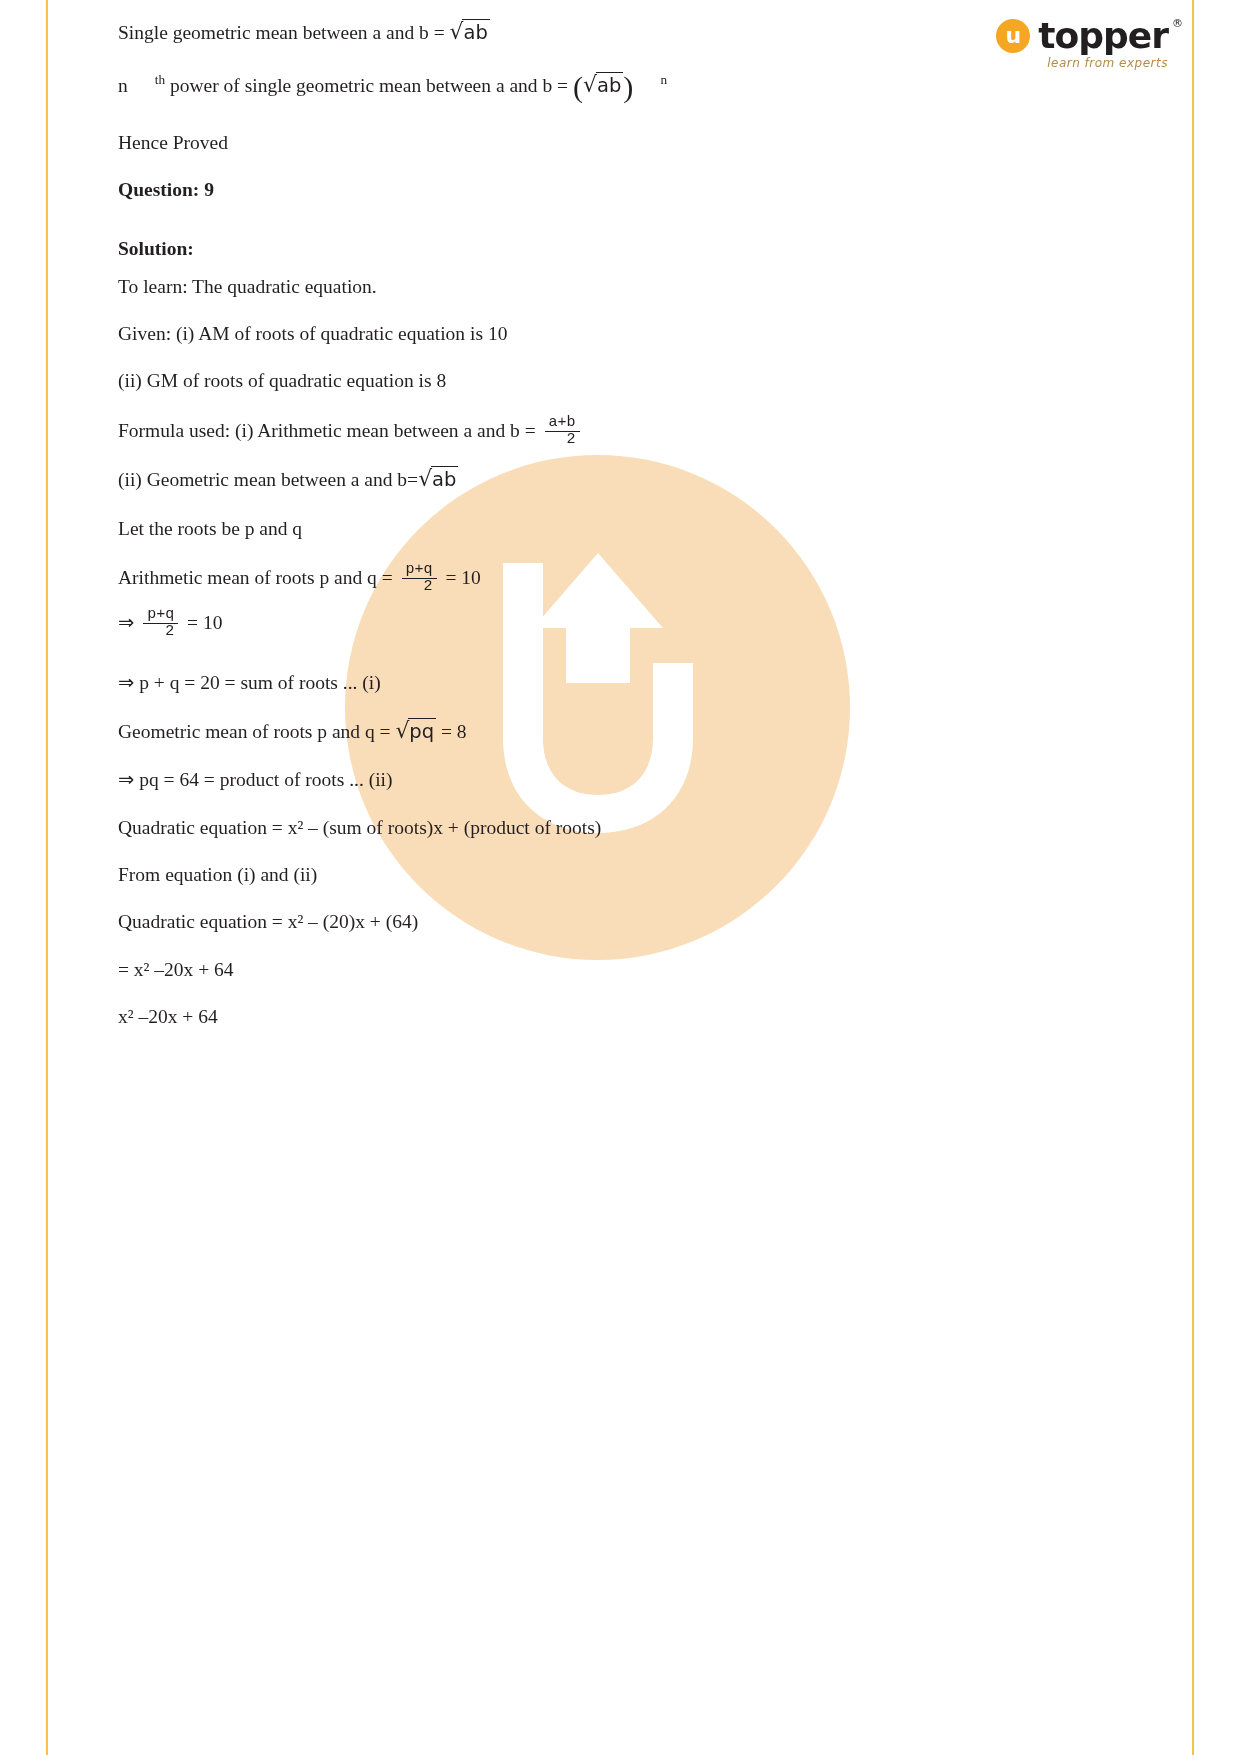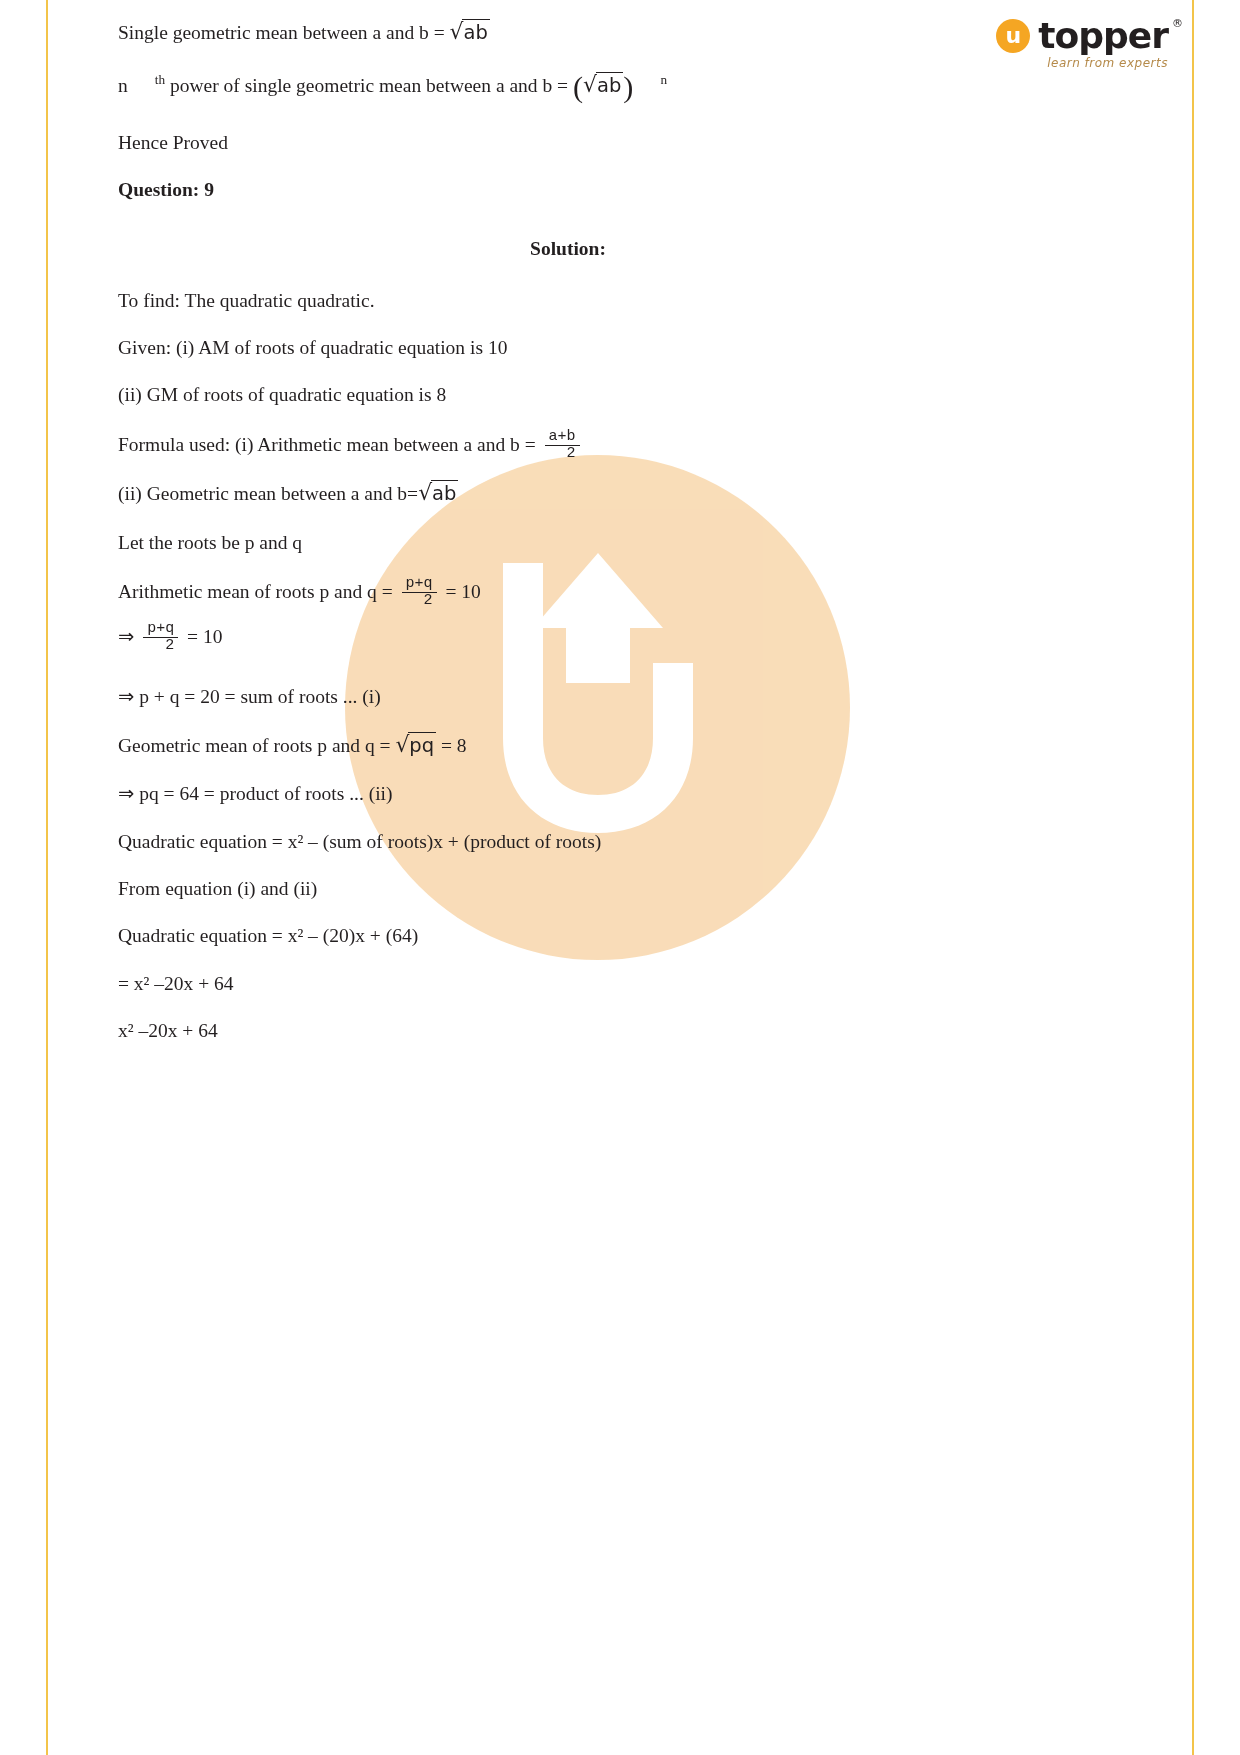--- a/index.html
+++ b/index.html
@@ -181,23 +181,23 @@
     <p class="line">
       <span>n</span><sup>th</sup>
       <span>power of single geometric mean between a and b =</span>
       <span class="bigparen">(</span><span class="rad"><span class="sign">√</span><span class="body">ab</span></span><span class="bigparen">)</span><sup>n</sup>
     </p>
 
     <p class="line">Hence Proved</p>
 
     <p class="line bold" style="margin-bottom:34px;">Question: 9</p>
 
-    <p class="line bold" style="margin-bottom:26px;text-align:center;">Solution:</p>
-
-    <p class="line">To find: The quadratic quadratic.</p>
+    <p class="line bold" style="margin-bottom:12px;">Solution:</p>
+
+    <p class="line">To learn: The quadratic equation.</p>
 
     <p class="line">Given: (i) AM of roots of quadratic equation is 10</p>
 
     <p class="line">(ii) GM of roots of quadratic equation is 8</p>
 
     <p class="line" style="margin-bottom:16px;">
       <span>Formula used: (i) Arithmetic mean between a and b =</span>
       <span class="frac">
         <span class="num">a+b</span>
         <span class="den">2</span>

